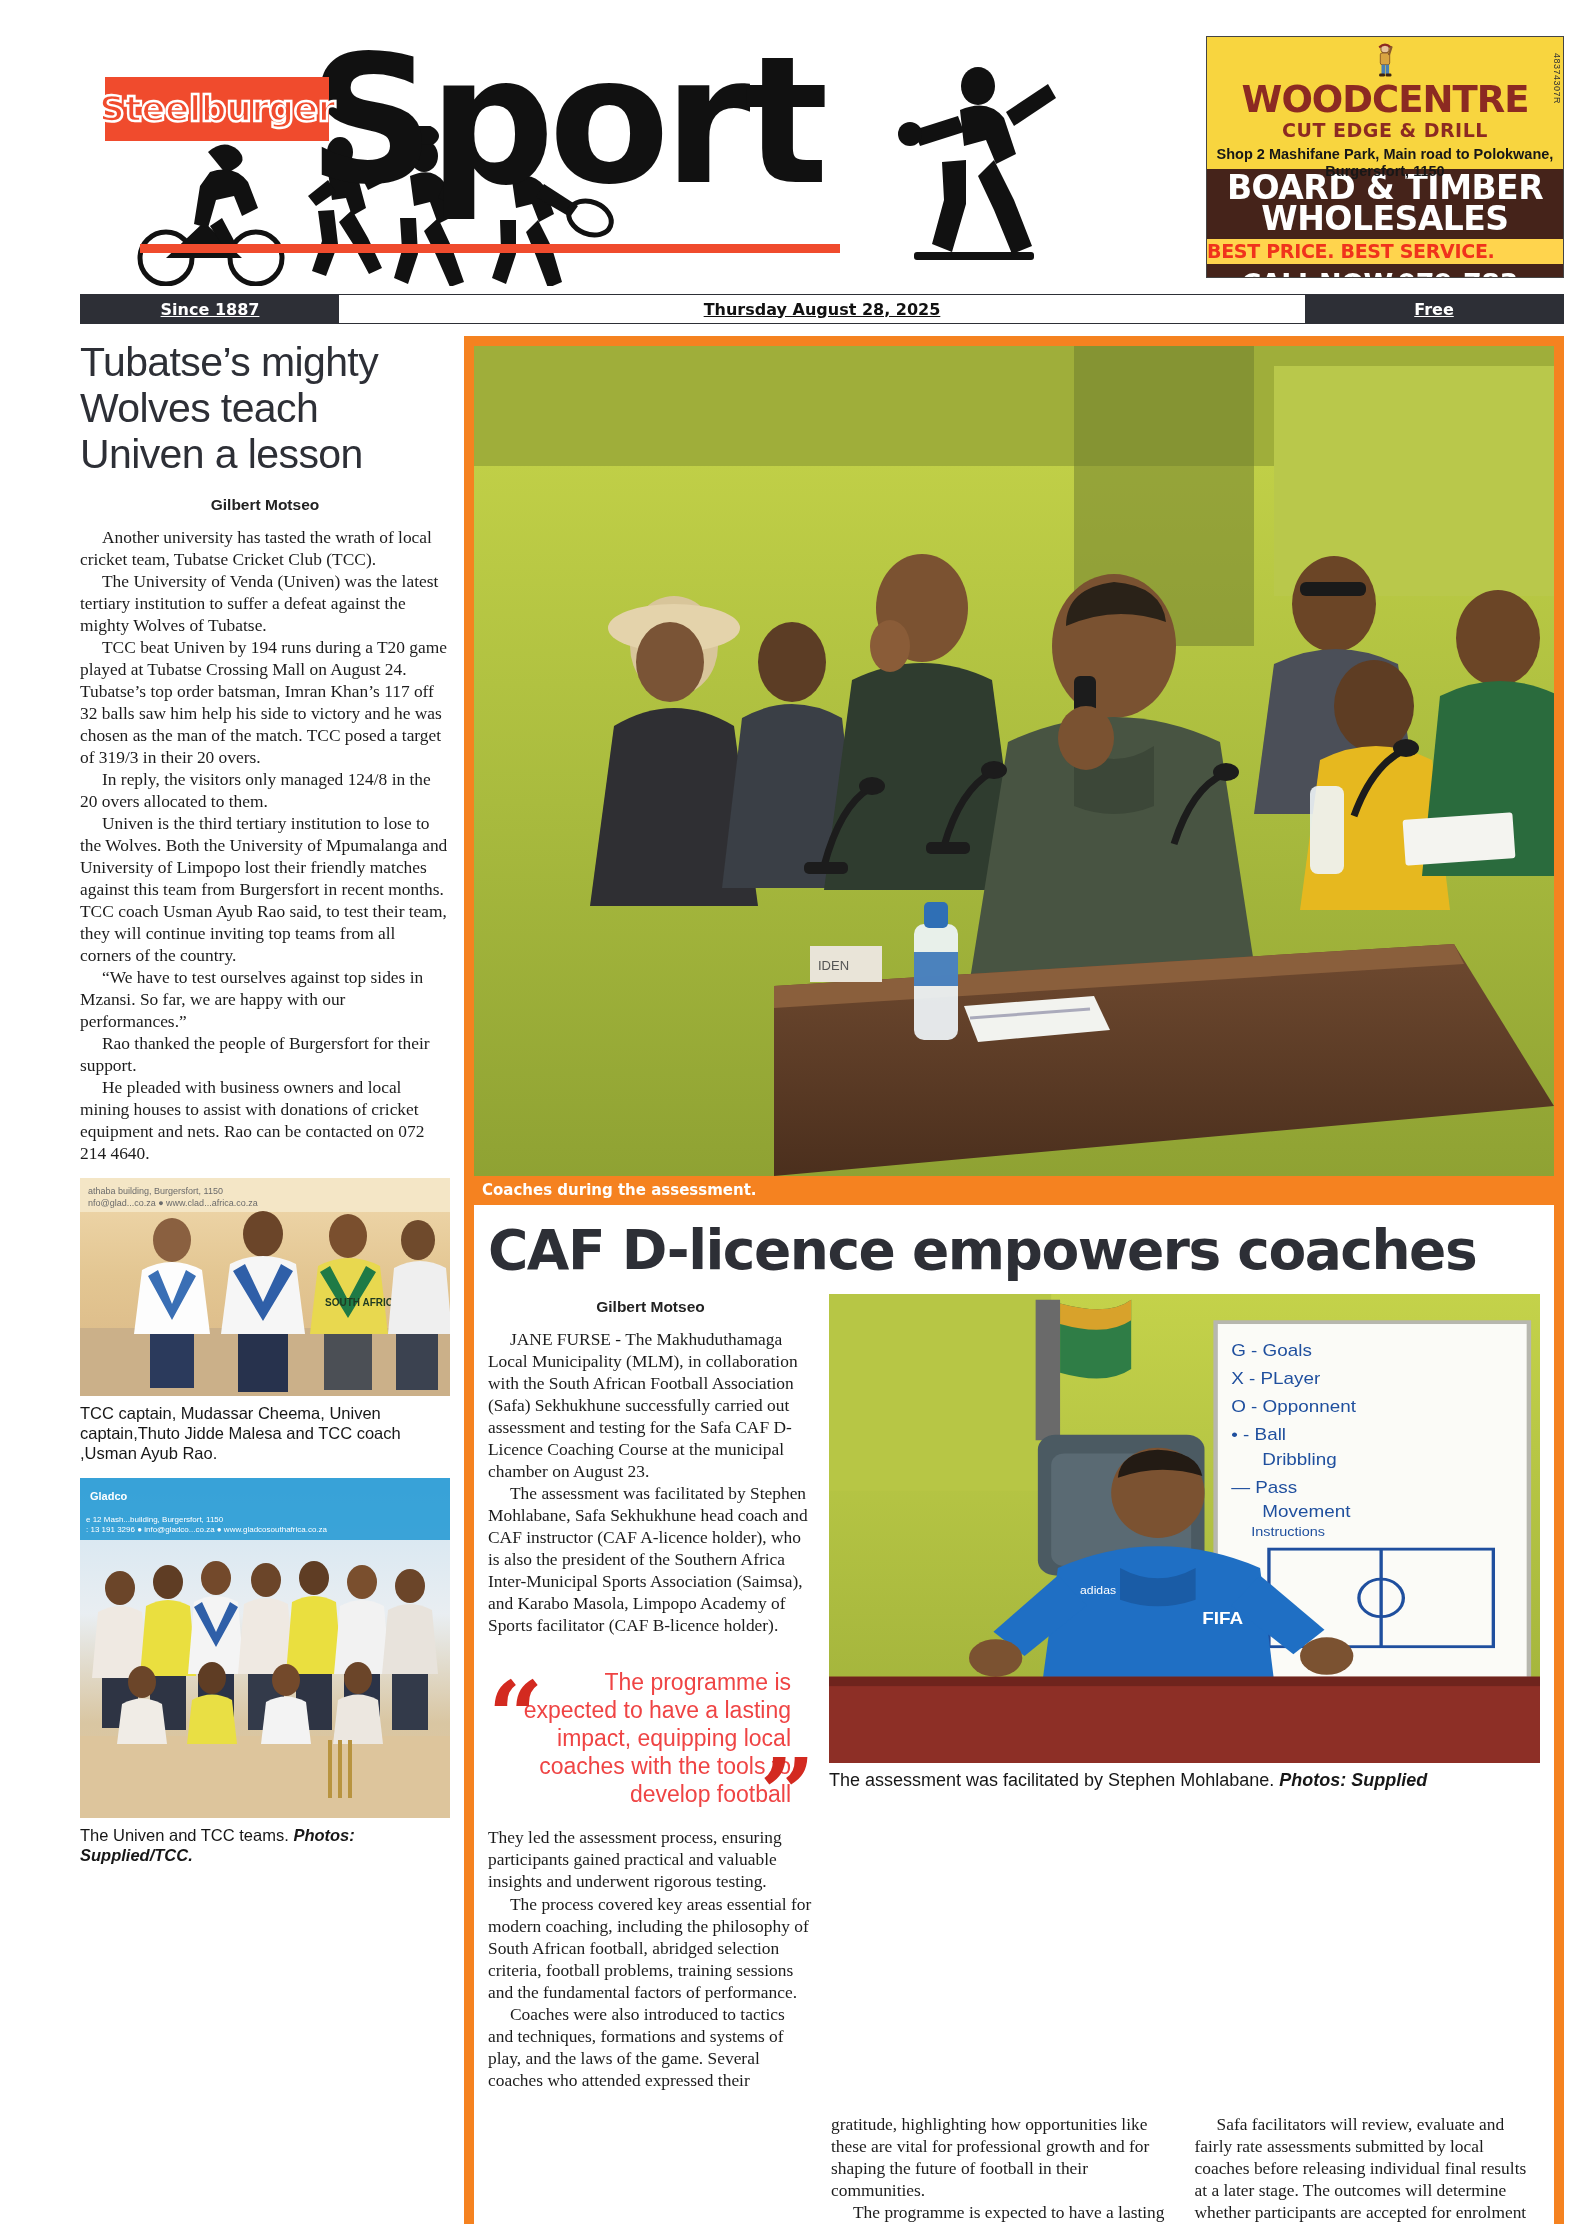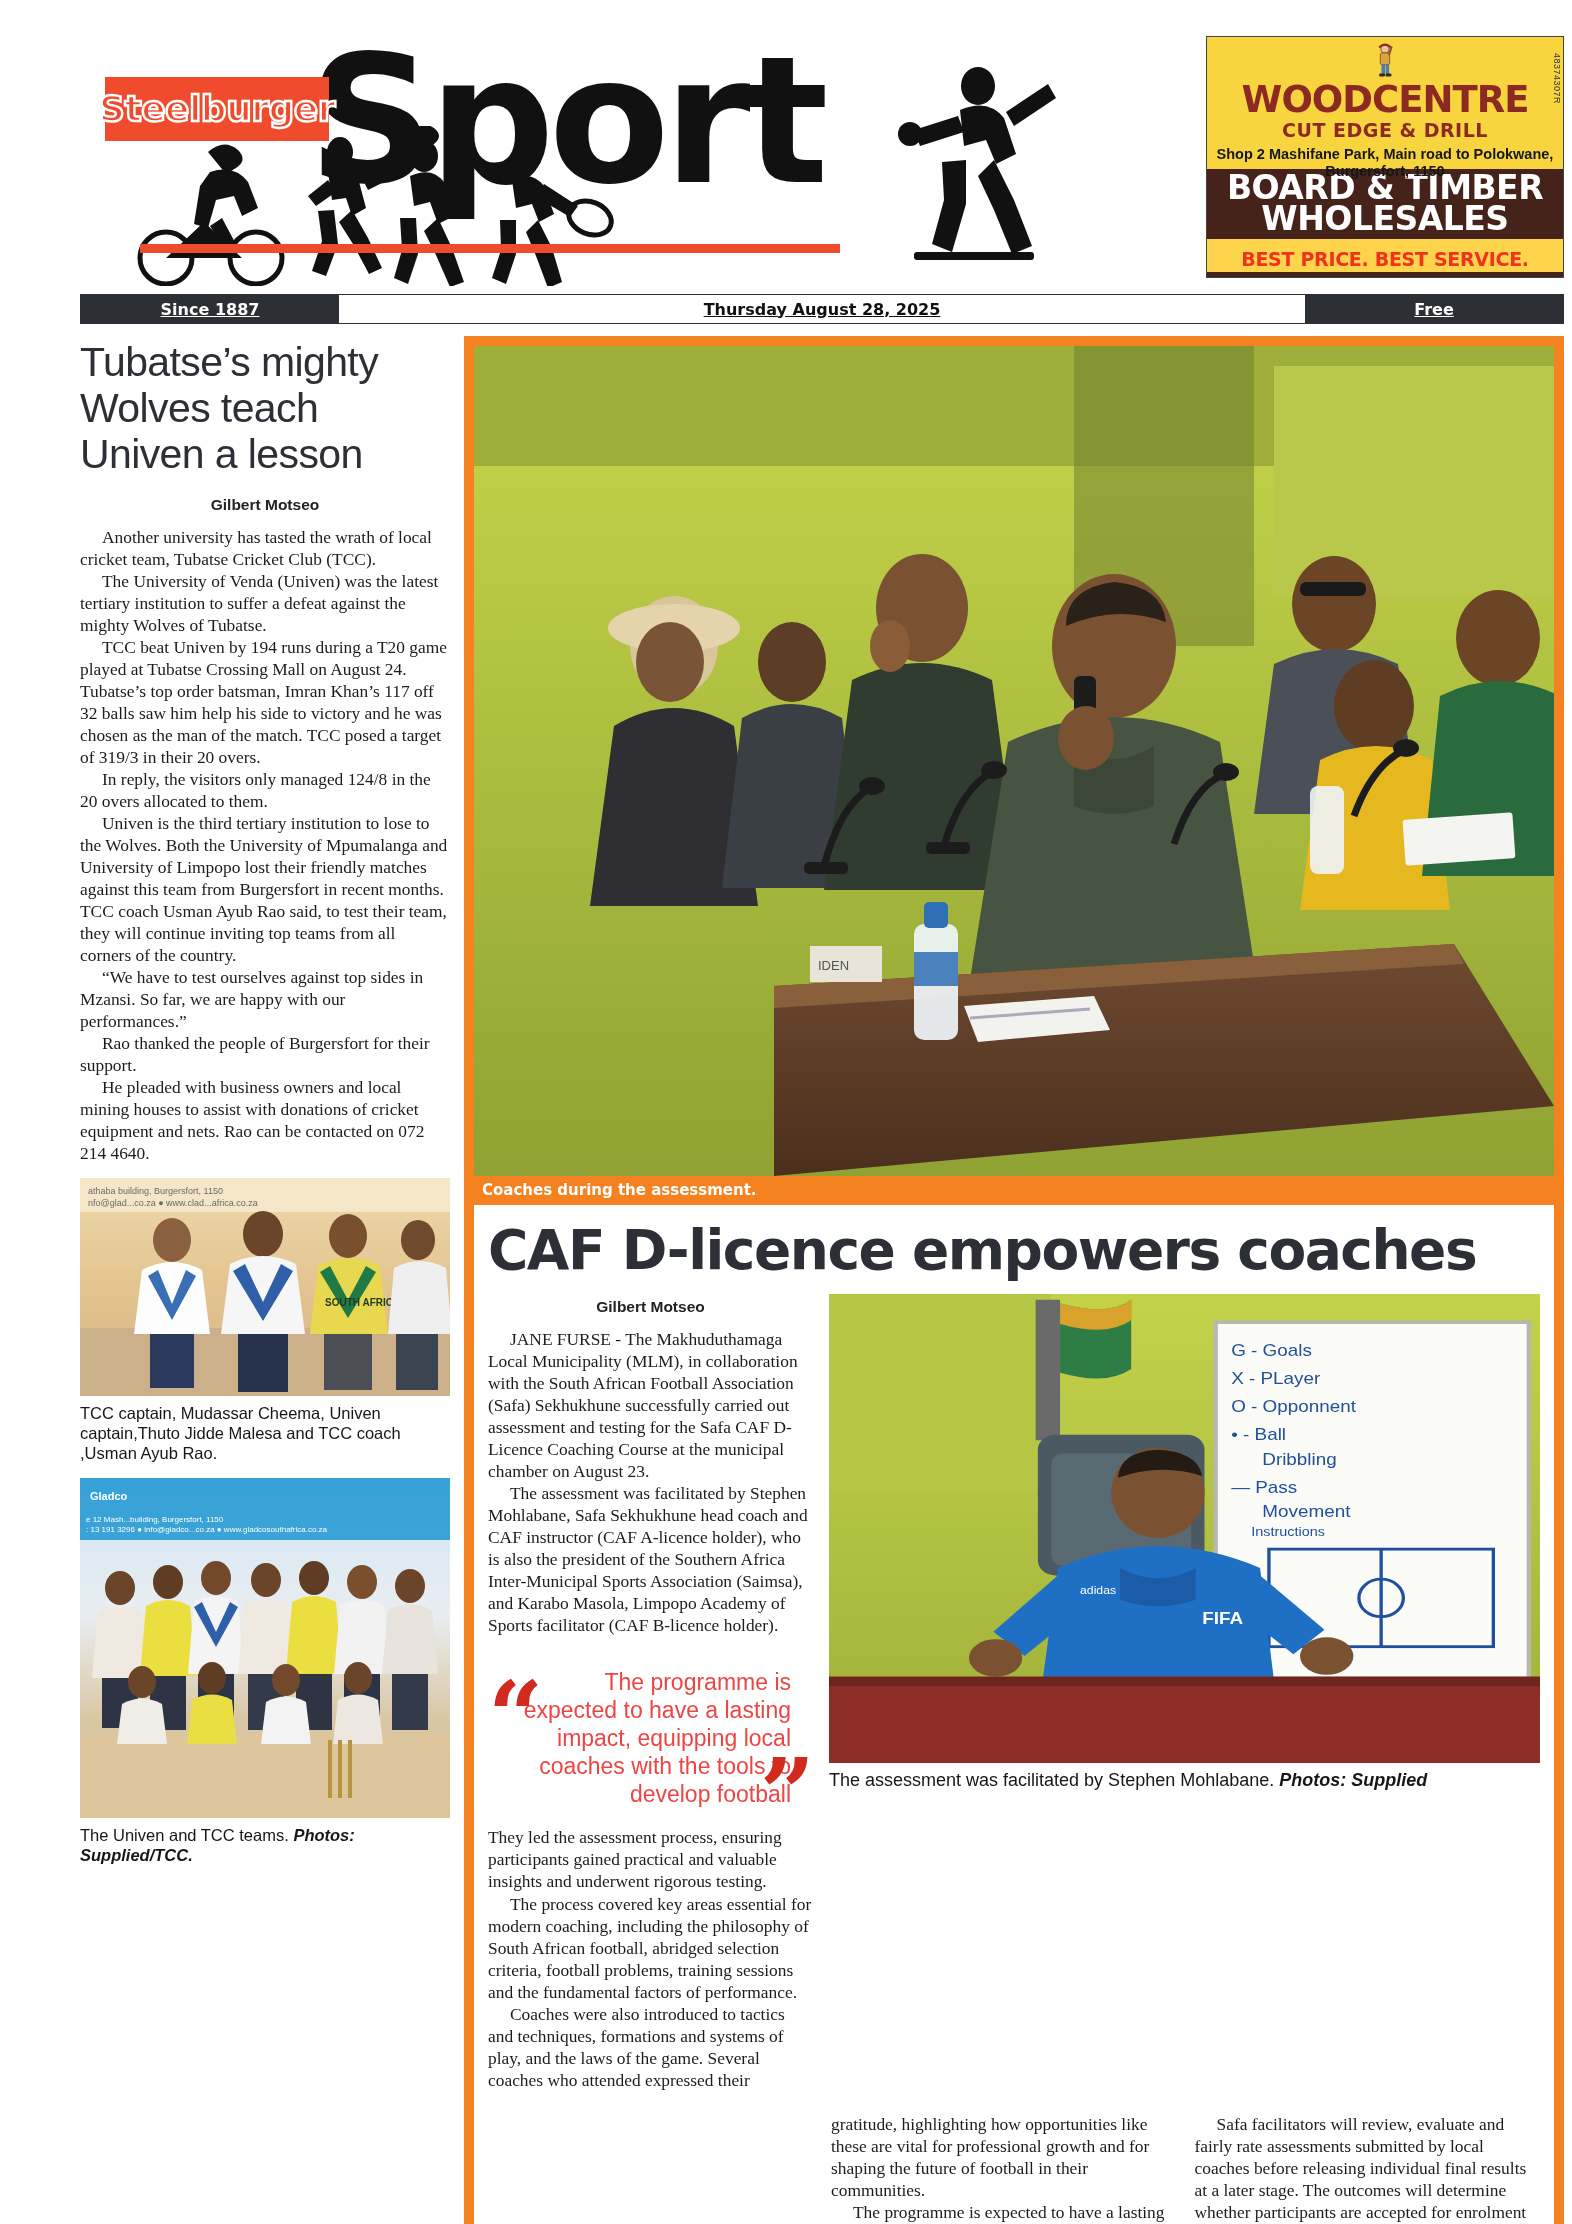--- a/index.html
+++ b/index.html
@@ -56,21 +56,21 @@
   }
   .ad-code {
     position: absolute; right: 1px; top: 16px; writing-mode: vertical-rl;
     font-size: 9px; color: #333; letter-spacing: 0.5px; font-family:"Liberation Sans",sans-serif;
   }
   .ad-brown { background: #45231a; text-align: center; padding: 3px 0 4px 0; }
   .ad-big {
     font-family: "DejaVu Sans", sans-serif; font-weight: bold; color: #fff; font-size: 33px;
     line-height: 0.95; letter-spacing: -0.5px;
   }
-  .ad-strip { background: #ffd44d; text-align:center; padding: 9px 0 2px 0; }
+  .ad-strip { background: #ffd44d; text-align:left; padding: 1px 0 2px 0; }
   .ad-strip-t { font-family:"DejaVu Sans",sans-serif; font-weight:bold; font-size:19px; color:#f0331c; letter-spacing:-0.3px;}
   .ad-call { background:#45231a; text-align:center; padding: 4px 0 6px 0; }
   .ad-call-t { font-family:"DejaVu Sans",sans-serif; font-weight:bold; font-size:27px; color:#fff; letter-spacing:-0.5px;}
 
   
   .datebar { margin: 6px 44px 0 44px; display: flex; height: 30px; border: 1px solid #2d2f36; }
   .db-cell { display:flex; align-items:center; justify-content:center;
     font-family:"DejaVu Sans",sans-serif; font-weight: bold; font-size: 16px; letter-spacing:0px;text-decoration:underline; }
   .db-dark { background:#2d2f36; color:#fff; }
   .db-light { background:#fff; color:#111; }

